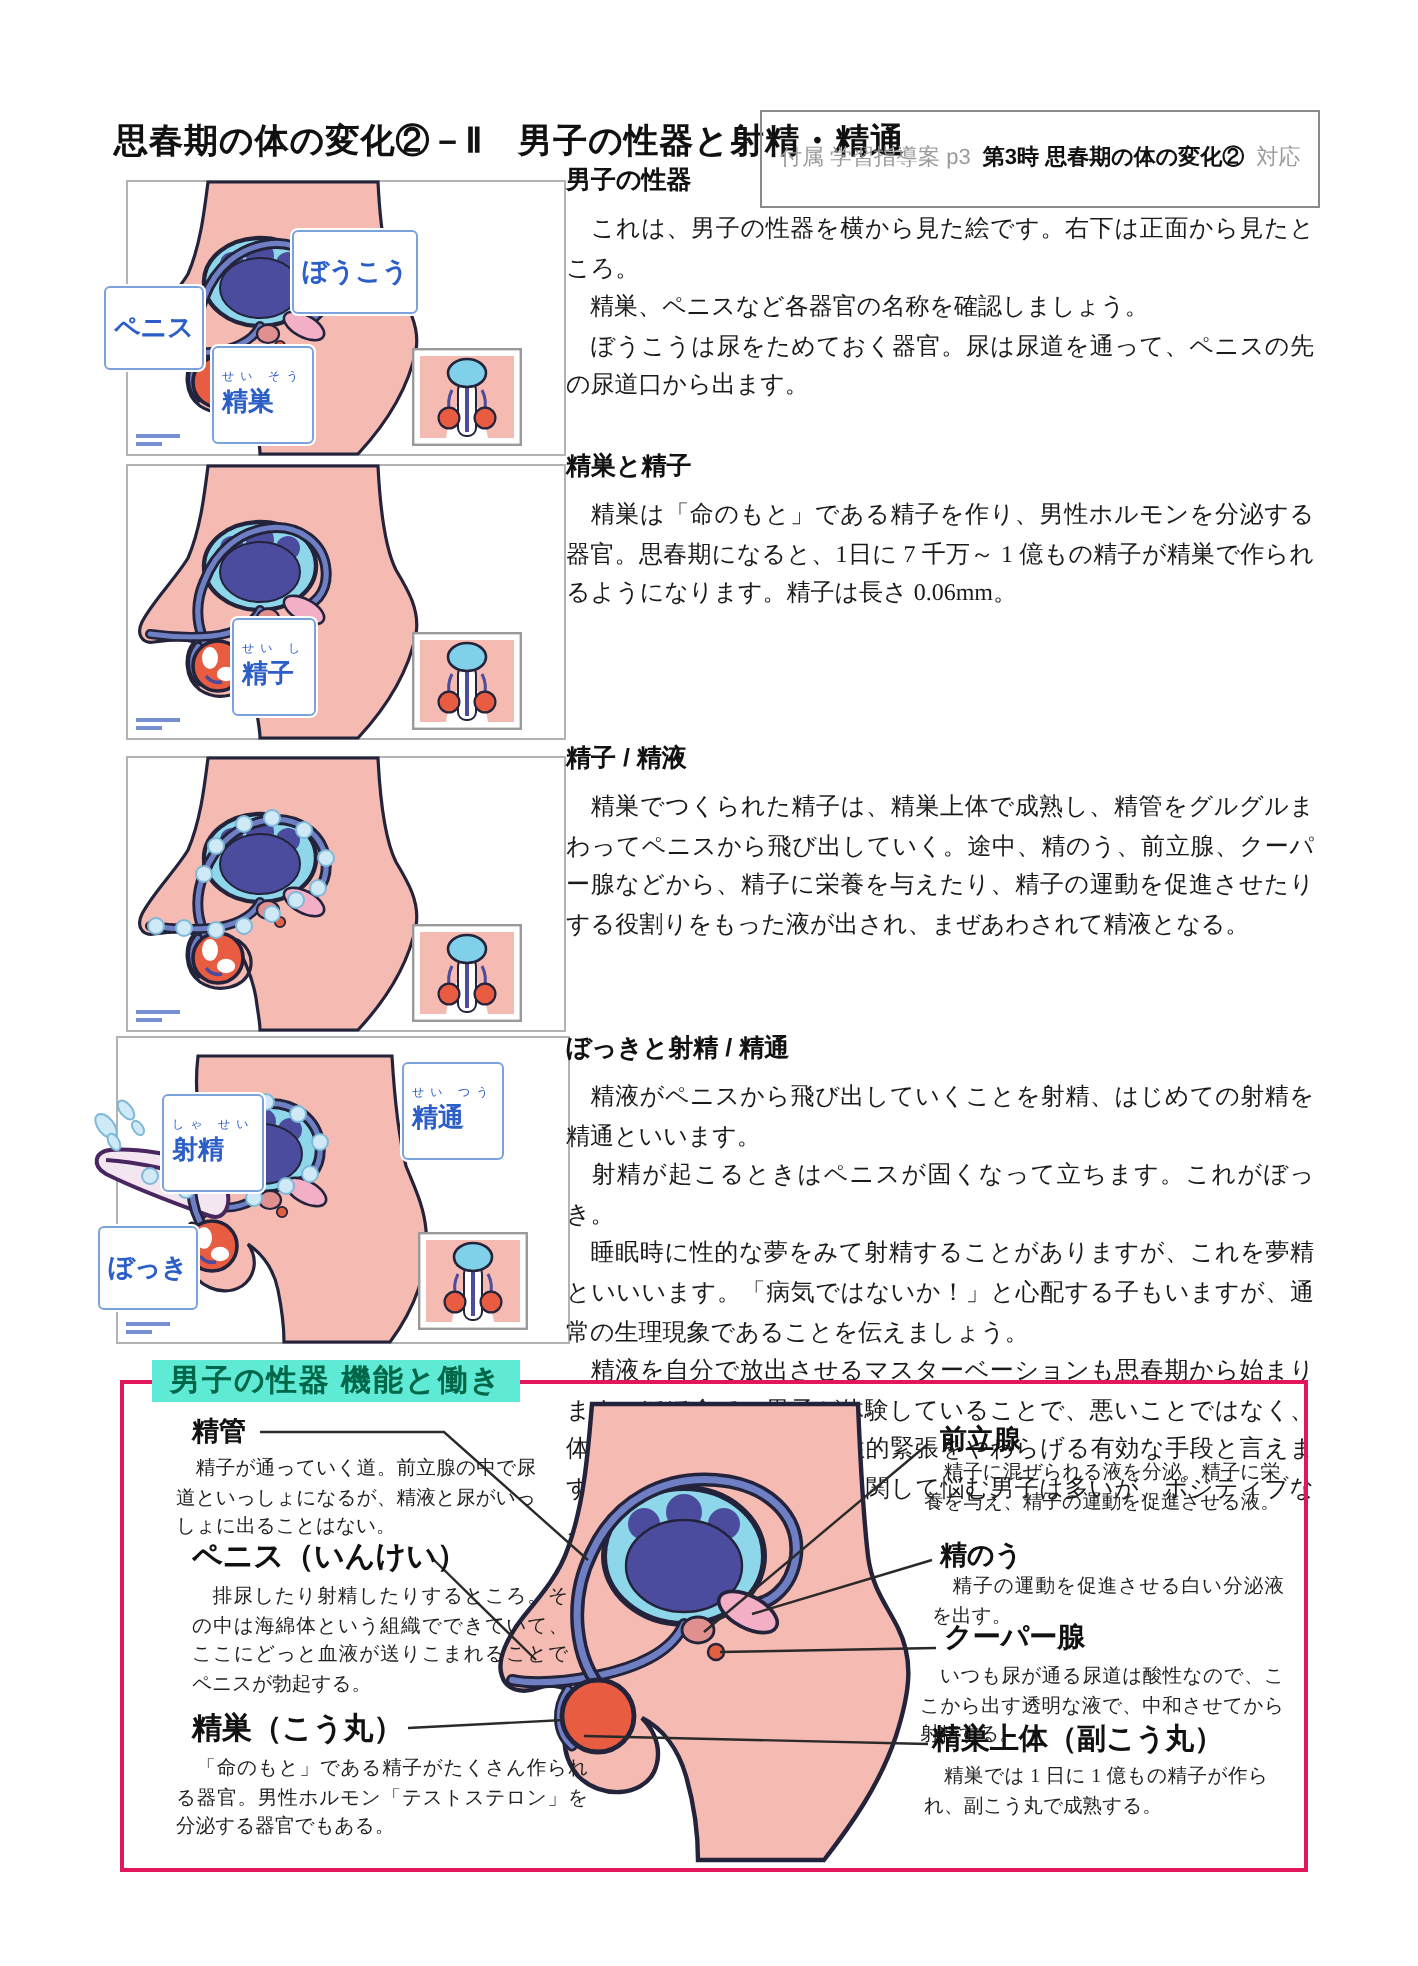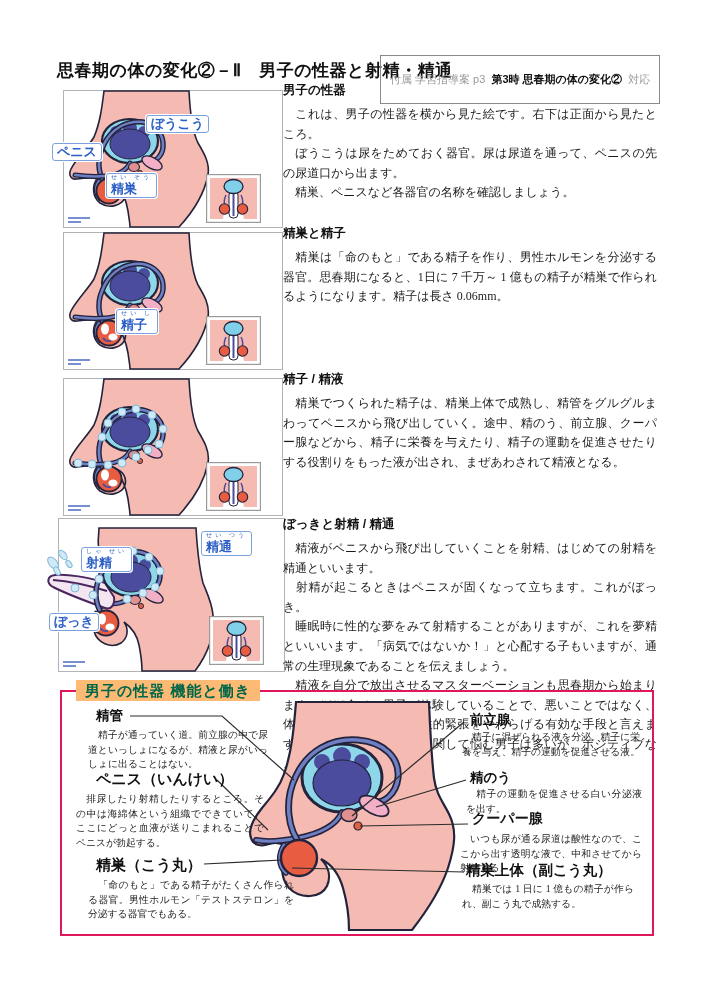--- a/index.html
+++ b/index.html
@@ -13,29 +13,29 @@
   .badge .b{color:#111;font-weight:bold;margin:0 3px;}
   
   .illus{position:absolute;width:218px;height:136px;background:#fff;border:1px solid #b3b3b3;}
   .illus svg.art{position:absolute;left:0;top:0;width:100%;height:100%;overflow:visible;}
   .illus .inset{position:absolute;width:55px;height:49px;}
   .txt{position:absolute;left:283px;width:374px;}
   .sec-h{font:bold 12.5px/1.3 "Liberation Sans",sans-serif;margin:0 0 7px;color:#111;}
   .txt p{font:12px/1.63 "Liberation Serif",serif;margin:0;text-align:justify;}
   
   .flabel{position:absolute;background:#fff;border:1px solid #7ba2dc;border-radius:3px;
-          color:#2b5fc7;font:bold 13px/1.25 "Liberation Sans",sans-serif;padding:0 4px;white-space:nowrap;
+          color:#2b5fc7;font:bold 13px/1.25 "Liberation Sans",sans-serif;padding:12px 4px;white-space:nowrap;
           box-shadow:0 0 0 1px #ffffff;}
   .flabel .rt{display:block;font-size:6px;line-height:7px;font-weight:normal;text-align:center;letter-spacing:3px;}
   .credit{position:absolute;left:4px;bottom:4px;}
   .credit i{display:block;height:2px;background:#4a6ac0;opacity:.75;margin-top:2px;}
   .credit i:first-child{width:22px;} .credit i:last-child{width:13px;}
   
   .frame{position:absolute;left:60px;top:690px;width:590px;height:242px;border:2.5px solid #e0175c;}
-  .frame-title{position:absolute;left:14px;top:-12px;background:#fdba74;padding:0 9px;
+  .frame-title{position:absolute;left:14px;top:-12px;background:#5eead4;padding:0 9px;
                font:bold 15px/1.4 "Liberation Sans",sans-serif;color:#006648;letter-spacing:1px;white-space:nowrap;}
   .term{position:absolute;font:bold 13.5px/1.2 "Liberation Sans",sans-serif;color:#111;white-space:nowrap;font-weight:600;}
   .desc{position:absolute;font:9.8px/1.5 "Liberation Serif",serif;color:#222;text-align:justify;}
   .lines{position:absolute;left:0;top:0;width:590px;height:242px;pointer-events:none;}
   .bigart{position:absolute;left:188px;top:6px;width:212px;height:232px;overflow:visible;}
 </style>
 </head>
 <body>
 
 <div class="page">
@@ -126,22 +126,22 @@
     <span class="flabel" style="left:-12px;top:52px;">ペニス</span>
     <span class="flabel" style="left:42px;top:82px;"><span class="rt">せい そう</span><span>精巣</span></span>
     <div class="credit">
         <i></i>
         <i></i>
       </div>
   </div>
   <div class="txt" style="top:82px;">
     <h2 class="sec-h">男子の性器</h2>
     <p>　これは、男子の性器を横から見た絵です。右下は正面から見たところ。</p>
+    <p>　精巣、ペニスなど各器官の名称を確認しましょう。</p>
     <p>　ぼうこうは尿をためておく器官。尿は尿道を通って、ペニスの先の尿道口から出ます。</p>
-    <p>　精巣、ペニスなど各器官の名称を確認しましょう。</p>
   </div>
 
   <div class="illus" style="left:63px;top:232px;">
     <svg class="art" viewBox="0 0 218 136">
       <use href="#body-side"></use>
         <use href="#bladder"></use>
         <use href="#vas"></use>
         <use href="#urethra"></use>
         <use href="#glands"></use>
         <use href="#testis-g"></use>
@@ -270,21 +270,21 @@
         <polyline points="402,30 290,124"></polyline>
         <polyline points="404,88 314,115"></polyline>
         <polyline points="406,132 298,134"></polyline>
         <polyline points="402,180 230,176"></polyline>
       </g>
     </svg>
 
     <div class="term" style="left:34px;top:16px;">精管</div>
     <div class="desc" style="left:26px;top:36px;width:180px;">　精子が通っていく道。前立腺の中で尿道といっしょになるが、精液と尿がいっしょに出ることはない。</div>
     <div class="term" style="left:34px;top:78px;font-size:15px;">ペニス（いんけい）</div>
-    <div class="desc" style="left:14px;top:100px;width:188px;">　排尿したり射精したりするところ。その中は海綿体という組織でできていて、ここにどっと血液が送りこまれることでペニスが勃起する。</div>
+    <div class="desc" style="left:34px;top:100px;width:188px;font-family:Liberation Mono, monospace;">　排尿したり射精したりするところ。その中は海綿体という組織でできていて、ここにどっと血液が送りこまれることでペニスが勃起する。</div>
     <div class="term" style="left:34px;top:164px;font-size:15px;">精巣（こう丸）</div>
     <div class="desc" style="left:26px;top:186px;width:206px;">　「命のもと」である精子がたくさん作られる器官。男性ホルモン「テストステロン」を分泌する器官でもある。</div>
 
     <div class="term" style="left:408px;top:20px;">前立腺</div>
     <div class="desc" style="left:400px;top:38px;width:178px;">　精子に混ぜられる液を分泌。精子に栄養を与え、精子の運動を促進させる液。</div>
     <div class="term" style="left:408px;top:78px;">精のう</div>
     <div class="desc" style="left:404px;top:95px;width:176px;">　精子の運動を促進させる白い分泌液を出す。</div>
     <div class="term" style="left:410px;top:118px;font-size:14px;">クーパー腺</div>
     <div class="desc" style="left:398px;top:140px;width:182px;">　いつも尿が通る尿道は酸性なので、ここから出す透明な液で、中和させてから射精する。</div>
     <div class="term" style="left:404px;top:170px;font-size:14.5px;">精巣上体（副こう丸）</div>

